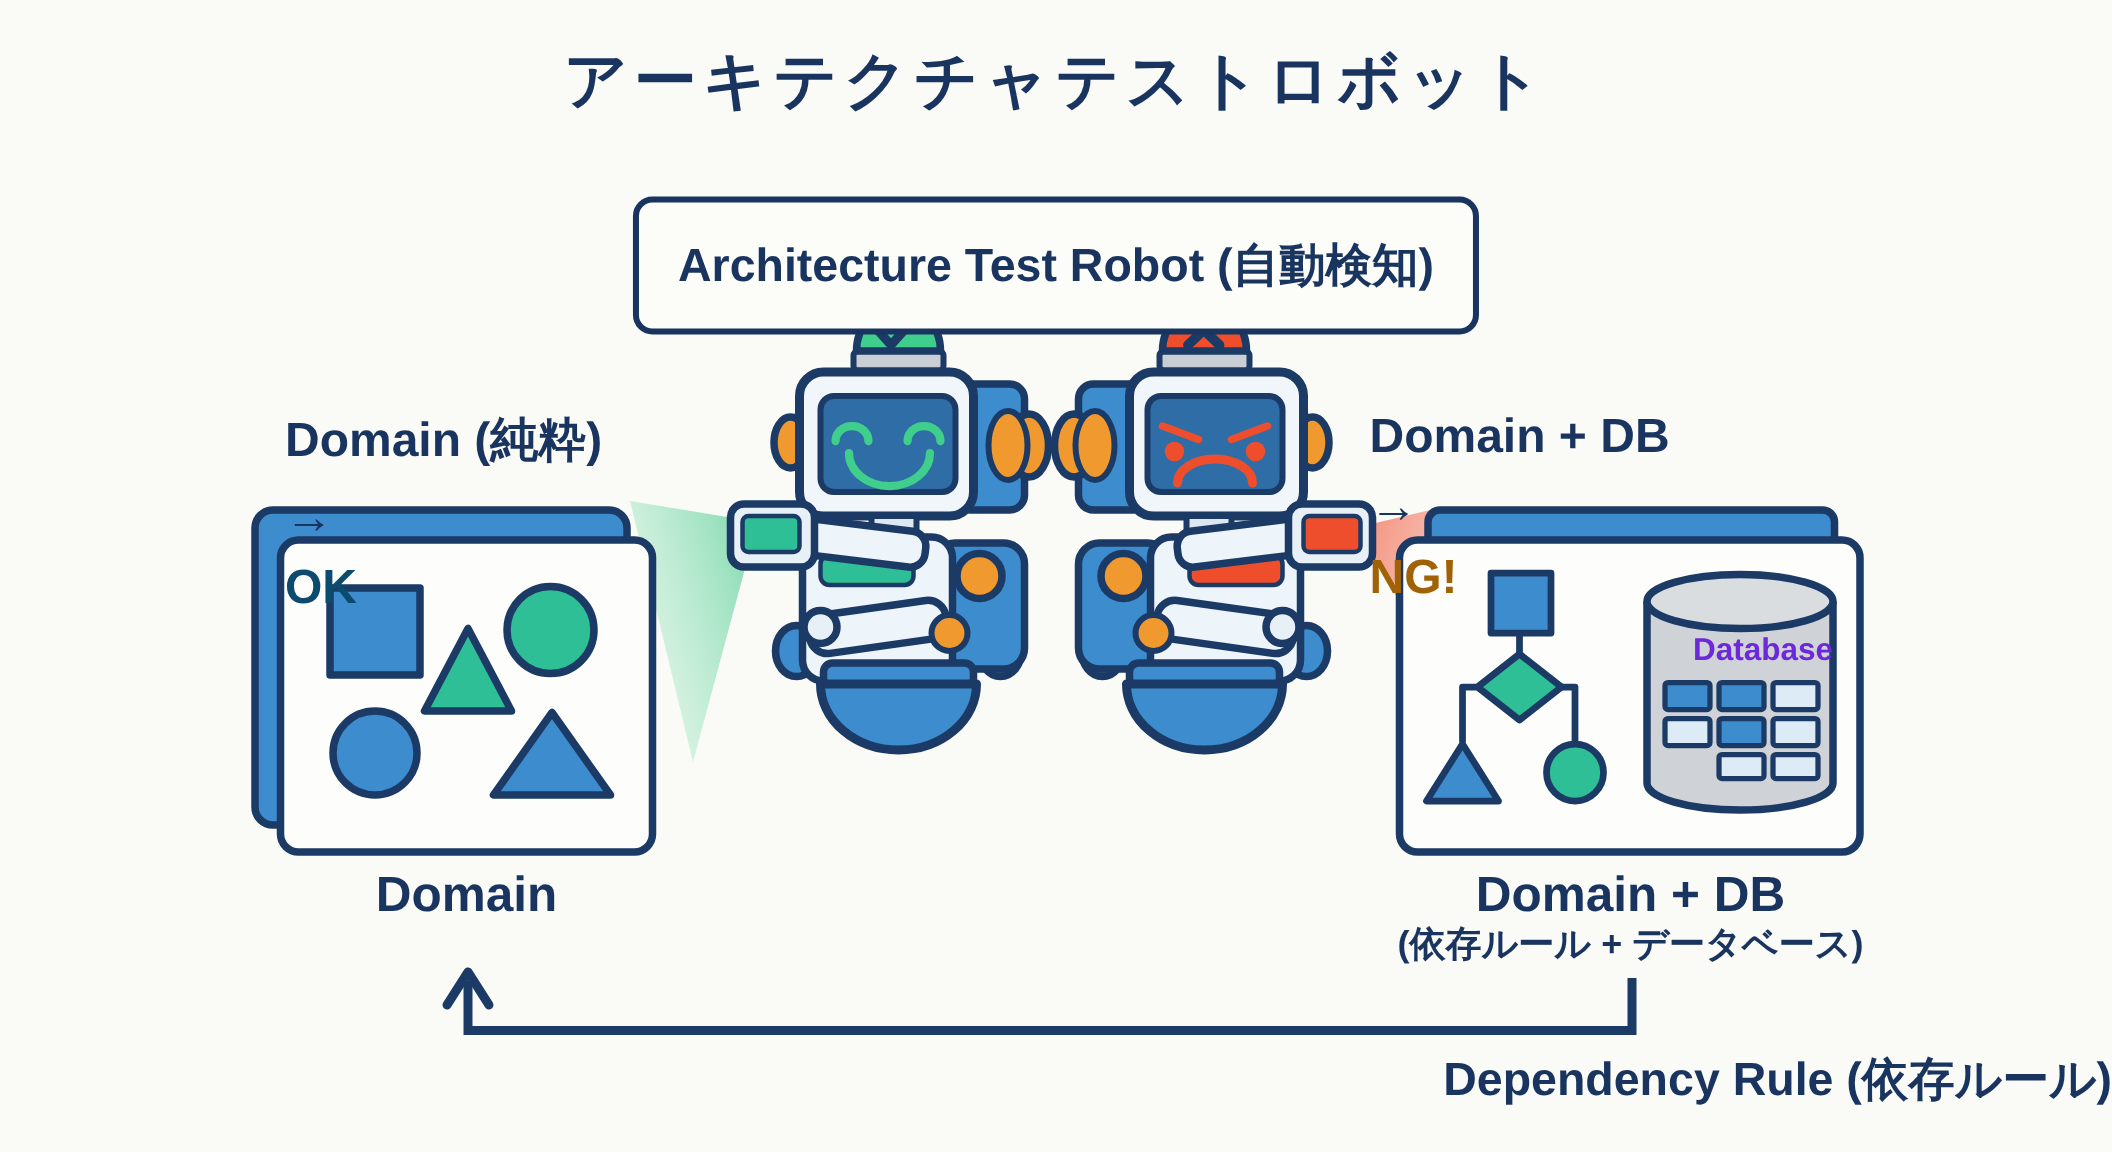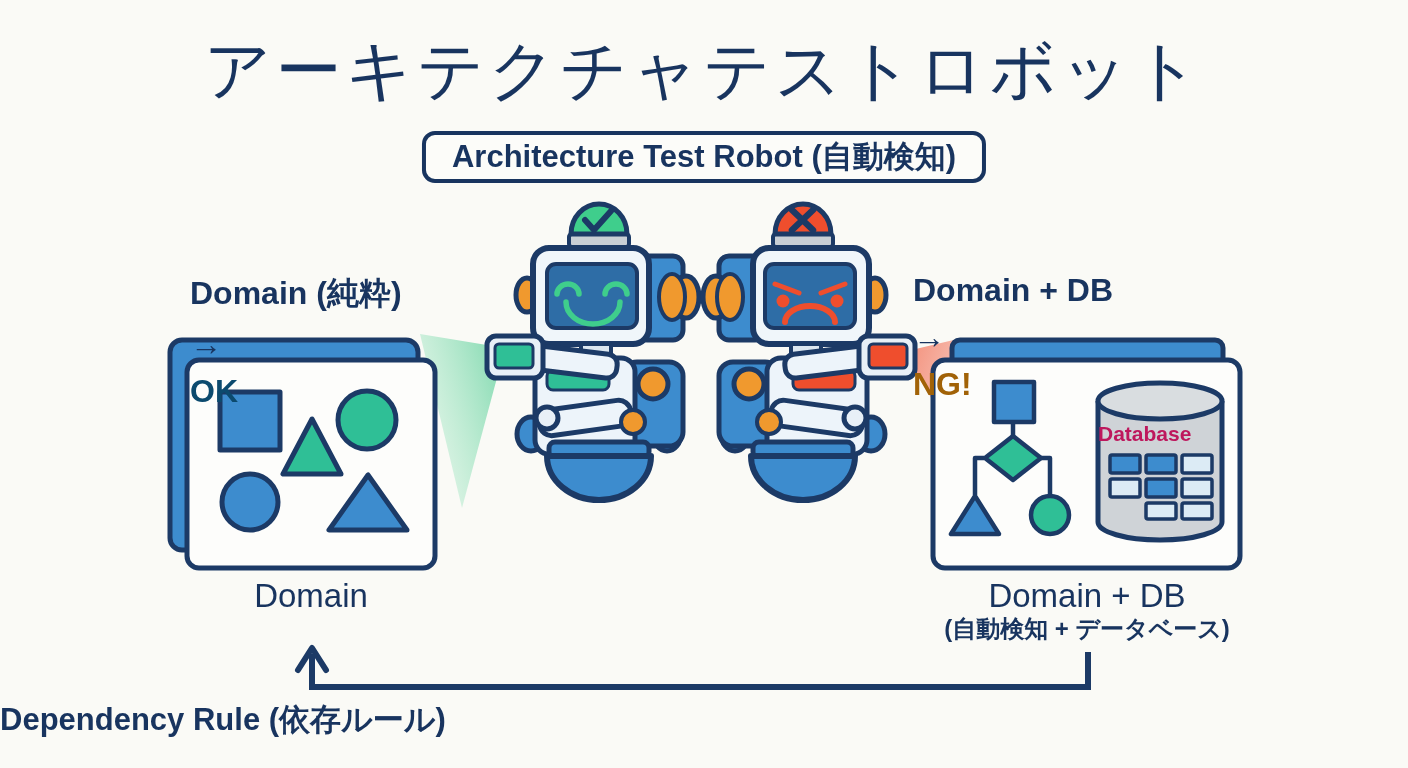--- a/index.html
+++ b/index.html
@@ -7,48 +7,48 @@
     width:1408px;height:768px;overflow:hidden;
     background:#FAFAF6;
     font-family:"Liberation Sans","DejaVu Sans",sans-serif;
     color:#18345F;
     position:relative;
   }
   .stage{position:absolute;inset:0;width:1408px;height:768px;}
   .abs{position:absolute;}
   .title{
     top:26px;left:0;width:1408px;text-align:center;
-    font-size:66px;font-weight:normal;letter-spacing:4px;color:#18345F;
+    font-size:42px;font-weight:bold;letter-spacing:4px;color:#18345F;
   }
   .subtitle-box{
     top:131px;left:704px;transform:translateX(-50%);
     border:4px solid #18345F;border-radius:13px;
-    padding:1px 26px;background:#FCFCF9;
+    padding:21px 26px;background:#FCFCF9;
     font-size:31px;font-weight:bold;white-space:nowrap;color:#18345F;
   }
   .status-line{
     top:272px;font-size:32px;font-weight:bold;white-space:nowrap;color:#18345F;
     display:flex;gap:10px;flex-direction:column;
   }
   .status-left{left:190px;}
   .status-right{left:913px;}
   .result-ok{color:#0c4a6e;}
   .result-ng{color:#a16207;}
-  .card-title{font-size:33px;font-weight:normal;text-align:center;color:#18345F;}
+  .card-title{font-size:33px;font-weight:bold;text-align:center;color:#18345F;}
   .card-subtitle{font-size:24px;font-weight:bold;text-align:center;color:#18345F;}
   .lbl-left-title{top:577px;left:111px;width:400px;}
   .lbl-left-sub{top:613px;left:111px;width:400px;}
   .lbl-right-title{top:577px;left:887px;width:400px;}
   .lbl-right-sub{top:613px;left:887px;width:400px;}
   .db-label{
-    top:422px;left:1098px;width:124px;text-align:left;
-    font-size:21px;font-weight:bold;color:#be185d;
+    top:422px;left:1098px;width:124px;text-align:right;
+    font-size:21px;font-weight:bold;color:#6d28d9;
   }
   .dep-rule{
-    top:699px;left:0;width:1408px;text-align:left;
+    top:699px;left:0;width:1408px;text-align:right;
     font-size:31px;font-weight:bold;color:#18345F;
   }
   svg{display:block;}
 </style>
 </head>
 <body>
 
 <div class="stage">
 
   <svg class="abs" style="top:0;left:0" width="1408" height="768" viewBox="0 0 1408 768">
@@ -189,17 +189,17 @@
     <span>Domain + DB</span>
     <span>→</span>
     <span class="result-ng">NG!</span>
   </div>
 
   <div class="abs db-label">Database</div>
 
   <div class="abs card-title lbl-left-title">Domain</div>
 
   <div class="abs card-title lbl-right-title">Domain + DB</div>
-  <div class="abs card-subtitle lbl-right-sub">(自動検知 + データベース)</div>
+  <div class="abs card-subtitle lbl-right-sub">(依存ルール + データベース)</div>
 
   <div class="abs dep-rule">Dependency Rule (依存ルール)</div>
 
 </div>
 
 </body></html>

